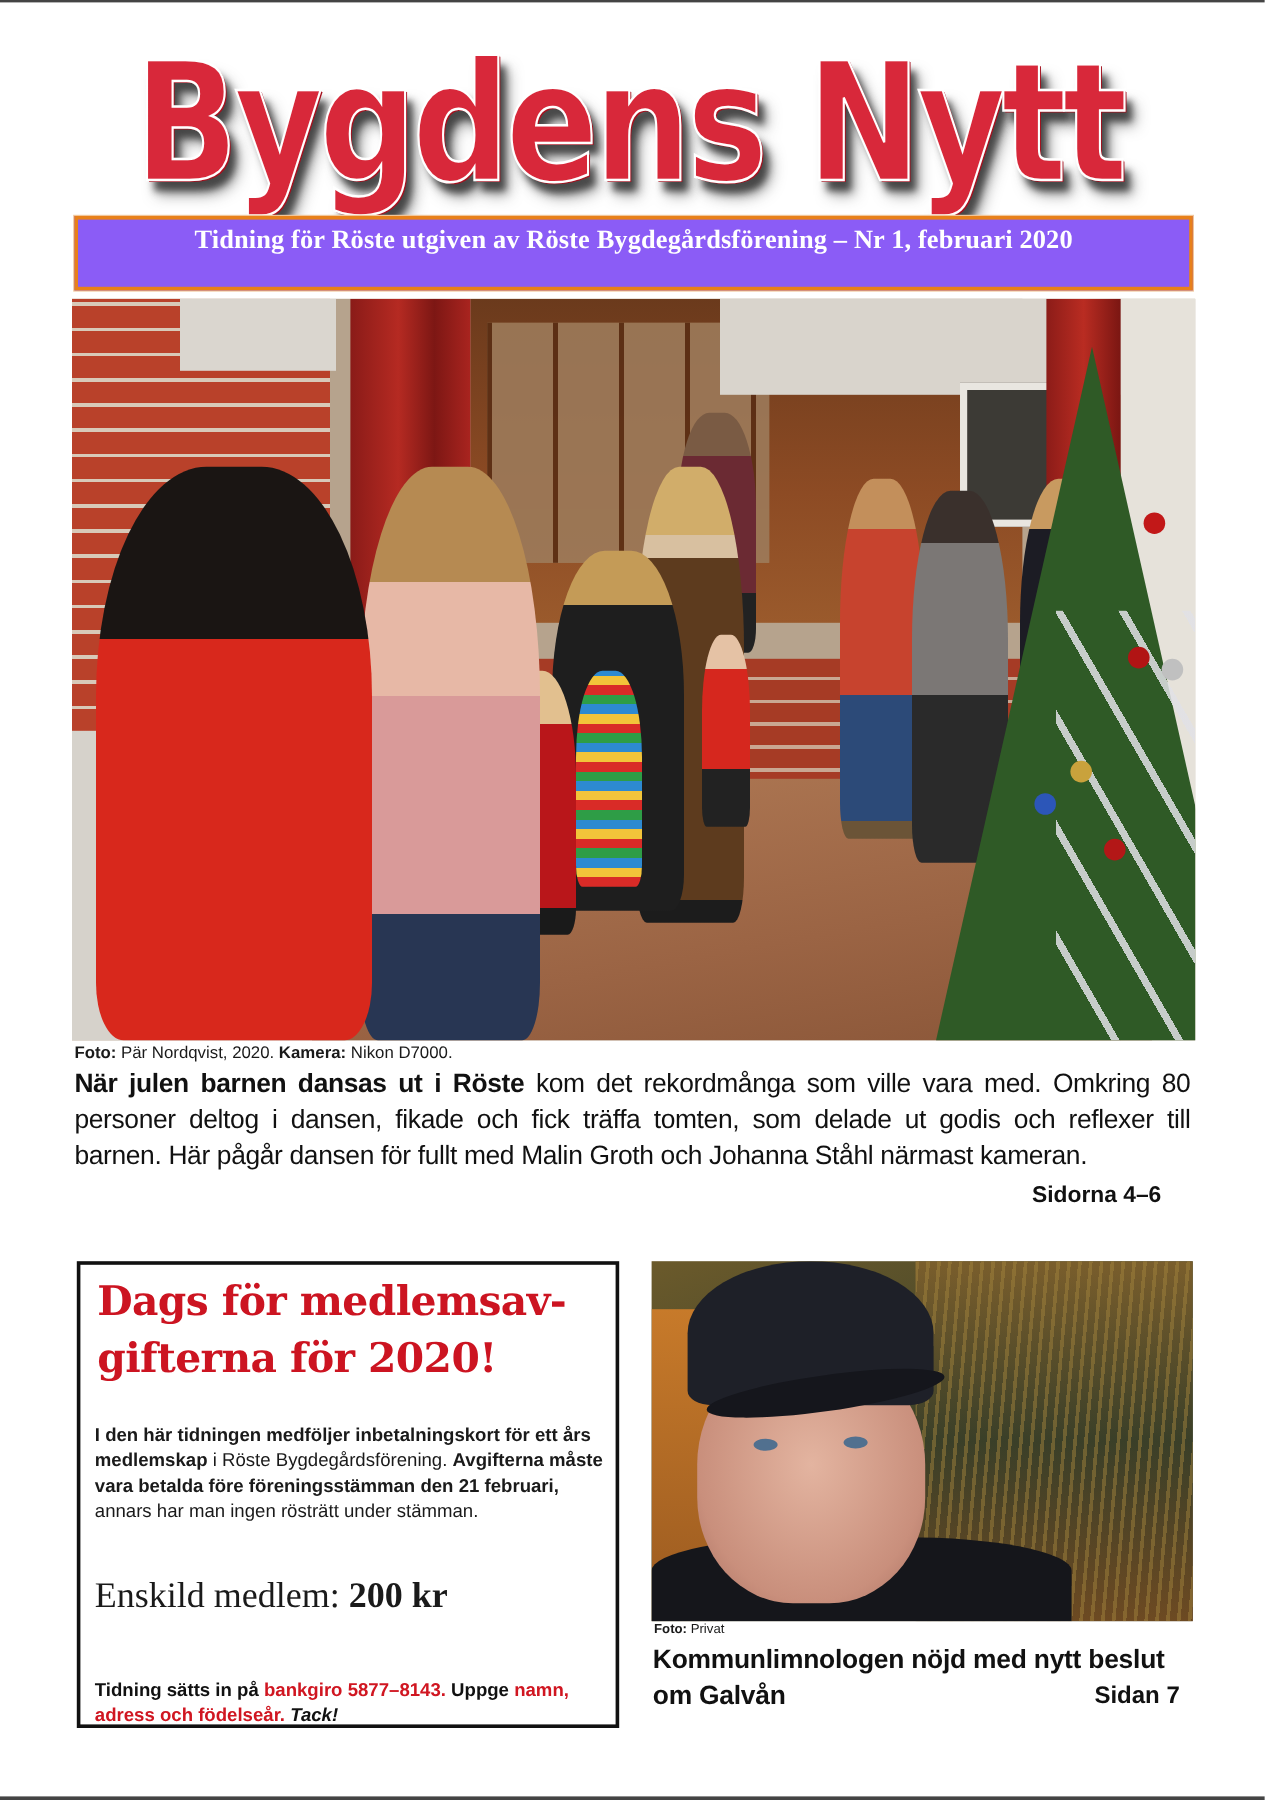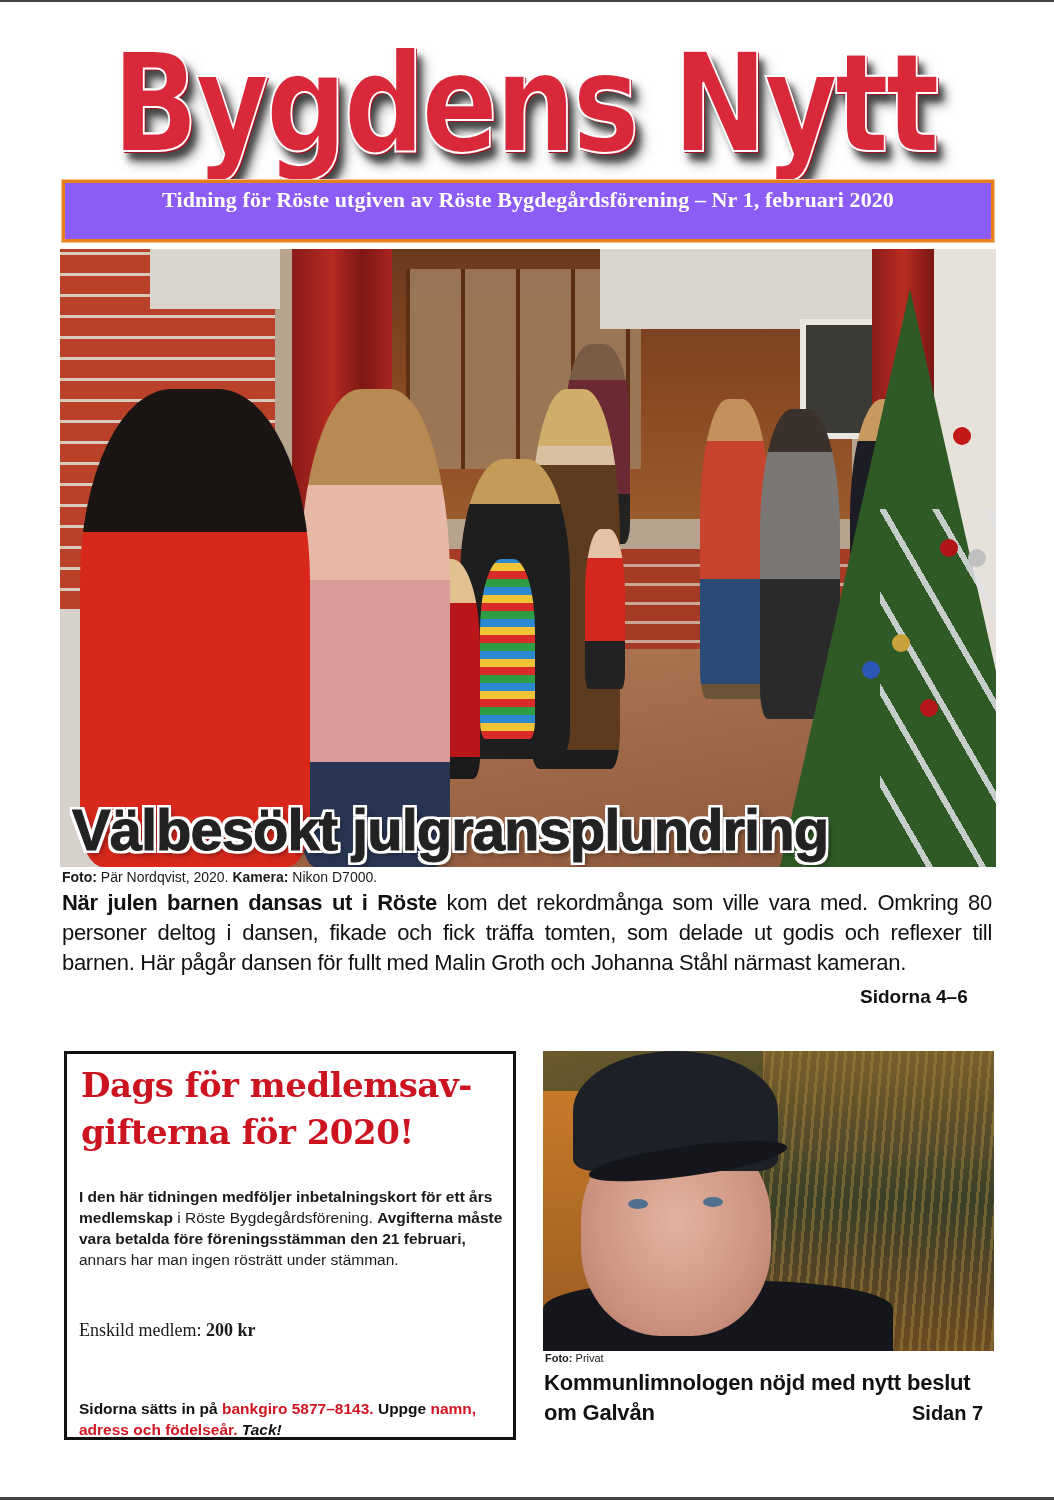--- a/index.html
+++ b/index.html
@@ -131,21 +131,21 @@
     font-family: "DejaVu Serif", serif; font-weight: bold; font-size: 34px; line-height: 47px;
     color: #cc1421; letter-spacing: -0.5px;
   }
   .member-body {
     position: absolute; left: 12px; top: 132px; width: 430px;
     font-family: "Liberation Sans", sans-serif; font-size: 15.5px; line-height: 21px; color: #1a1a1a;
   }
   .member-body b { font-weight: bold; text-align: right; }
   .member-prices {
     position: absolute; left: 12px; top: 262px; width: 430px;
-    font-family: "Liberation Serif", serif; font-size: 18px; line-height: 28px; color: #1a1a1a;
+    font-family: "Liberation Serif", serif; font-size: 30px; line-height: 28px; color: #1a1a1a;
   }
   .member-prices b { font-weight: bold; }
   .member-pay {
     position: absolute; left: 12px; top: 344px; width: 430px;
     font-family: "Liberation Sans", sans-serif; font-size: 15.5px; line-height: 21px; font-weight: bold; color: #111;
   }
   .member-pay .red { color: #d01621; font-weight: bold; }
   .member-pay i { font-style: italic; }
 
   
@@ -210,42 +210,41 @@
   <div class="person p2"></div>
   <div class="person p1"></div>
   <div class="tree"></div>
   <div class="tree-tinsel"></div>
   <div class="ornament" style="left:893px;top:178px;background:#c21818"></div>
   <div class="ornament" style="left:880px;top:290px;background:#b11414"></div>
   <div class="ornament" style="left:832px;top:385px;background:#c9a23c"></div>
   <div class="ornament" style="left:802px;top:412px;background:#2c56b8"></div>
   <div class="ornament" style="left:860px;top:450px;background:#b31717"></div>
   <div class="ornament" style="left:908px;top:300px;background:#c0c0c0"></div>
-  <h1 class="hero-headline">Välbesökt julgransplundring</h1>
 </figure>
 
 <div class="hero-credit">
   <b>Foto:</b><span> Pär Nordqvist, 2020. </span><b>Kamera:</b><span> Nikon D7000.</span>
 </div>
 
 <p class="hero-body">
   <span class="lead">När julen barnen dansas ut i Röste</span><span> kom det rekordmånga som ville vara med. Omkring 80 personer deltog i dansen, fikade och fick träffa tomten, som delade ut godis och reflexer till barnen. Här pågår dansen för fullt med Malin Groth och Johanna Ståhl närmast kameran.</span>
 </p>
 <div class="hero-pageref">Sidorna 4–6</div>
 
 <section class="member-box">
   <h2 class="member-title">Dags för medlemsav­gifterna för 2020!</h2>
   <p class="member-body">
     <b>I den här tidningen medföljer inbetalningskort för ett års medlemskap</b><span> i Röste Bygdegårdsförening. </span><b>Avgifterna måste vara betalda före förenings­stämman den 21 februari,</b><span> annars har man ingen rösträtt under stämman.</span>
   </p>
   <div class="member-prices">
     <div><span>Enskild medlem: </span><b>200 kr</b></div>
   </div>
   <p class="member-pay">
-    <span>Sidorna sätts in på </span><span class="red">bankgiro 5877–8143.</span><span> Uppge </span><span class="red">namn, adress och födelseår.</span><i> Tack!</i>
+    <span>Tidning sätts in på </span><span class="red">bankgiro 5877–8143.</span><span> Uppge </span><span class="red">namn, adress och födelseår.</span><i> Tack!</i>
   </p>
 </section>
 
 <figure class="portrait">
   <div class="grass-left"></div>
   <div class="reeds"></div>
   <div class="jacket"></div>
   <div class="face"></div>
   <div class="eye" style="left:85px;top:148px"></div>
   <div class="eye" style="left:160px;top:146px"></div>

